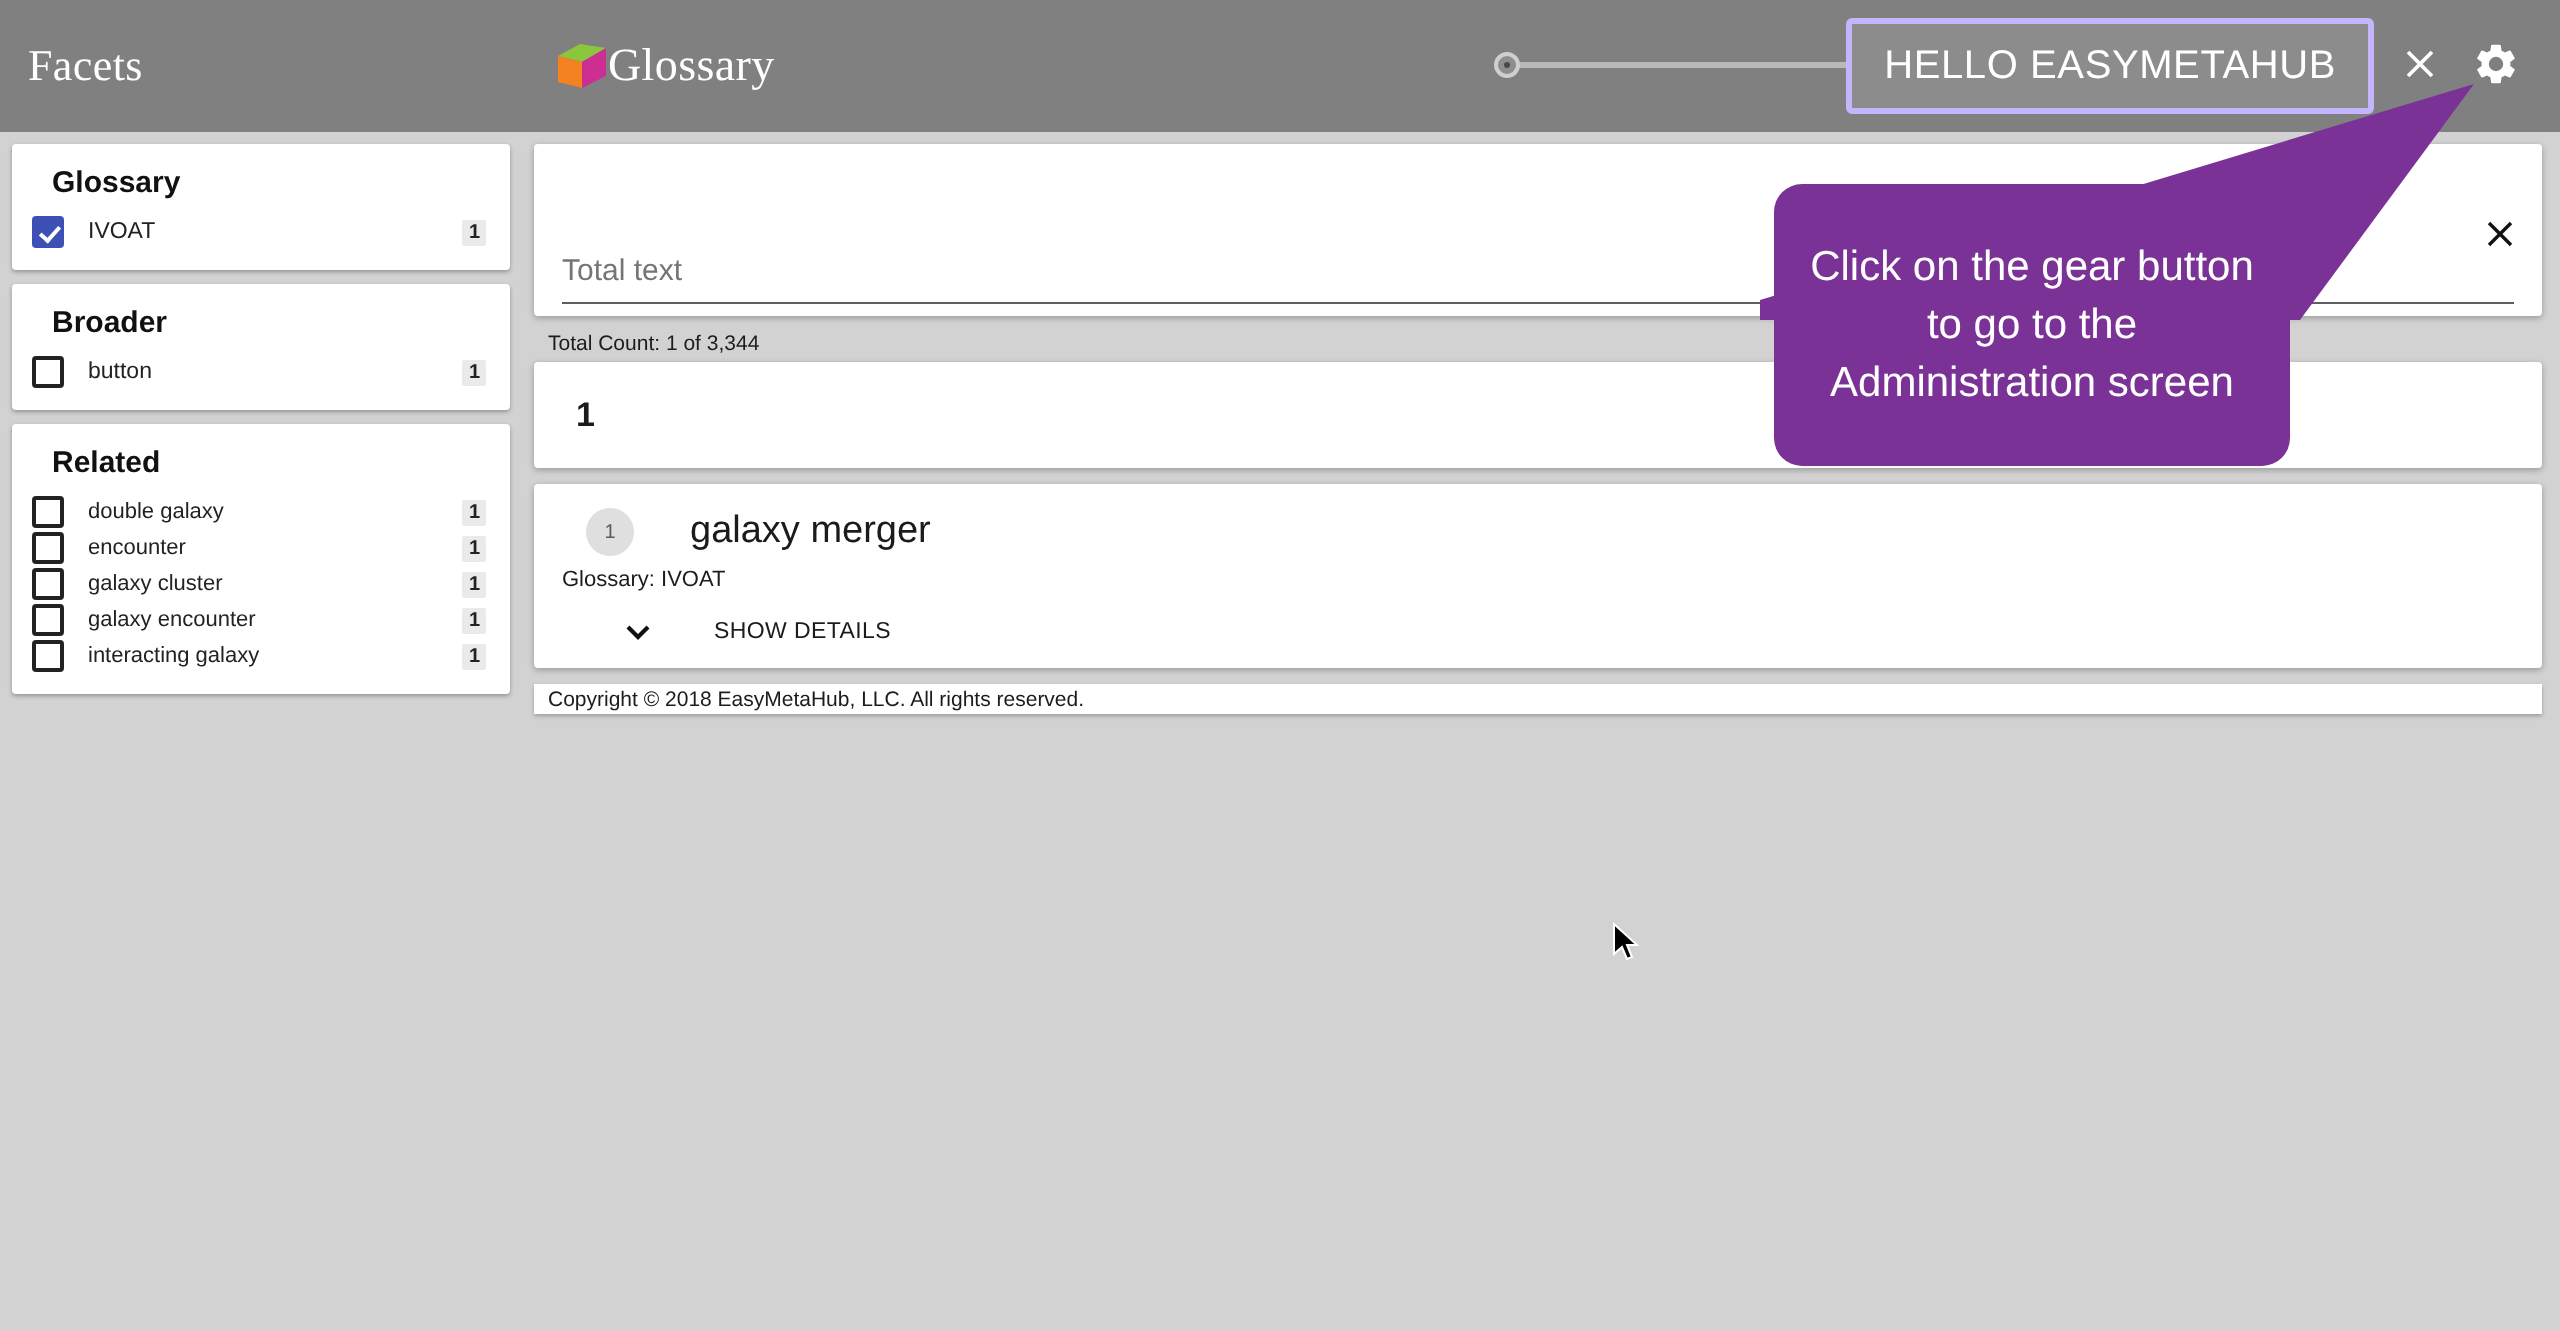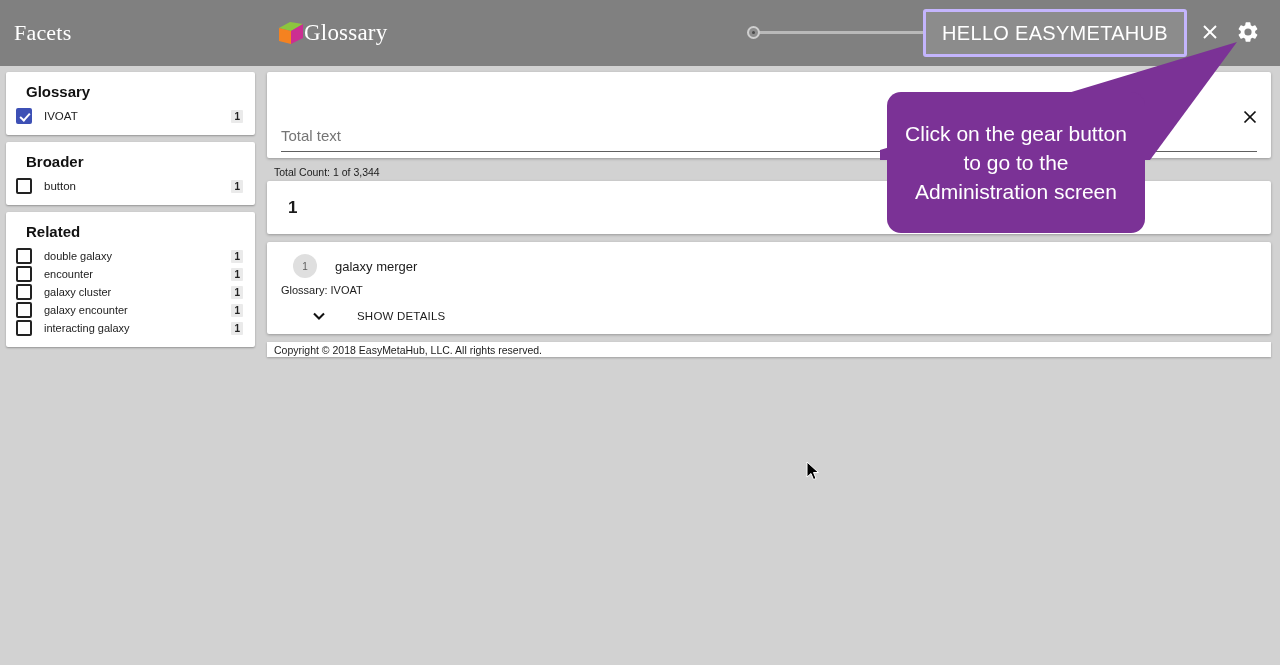--- a/index.html
+++ b/index.html
@@ -173,21 +173,21 @@
   }
   .result-head { display: flex; align-items: center; }
   .avatar {
     width: 24px; height: 24px; border-radius: 50%;
     background: #dfdfdf; color: #5c5c5c;
     font-size: 10px;
     display: flex; align-items: center; justify-content: center;
     flex: none; margin-left: 12px;
   }
   .result-title {
-    font-size: 13px; color: #1b1b1b; margin-left: 18px;
+    font-size: 19px; color: #1b1b1b; margin-left: 28px;
   }
   .result-sub {
     font-size: 11px; color: #1c1c1c; margin: 6px 0 0 0;
   }
   .show-details-row {
     display: flex; align-items: center;
     margin: 10px 0 0 28px;
   }
   .chev { width: 20px; height: 20px; display:flex; align-items:center; justify-content:center; }
   .show-details-label {

